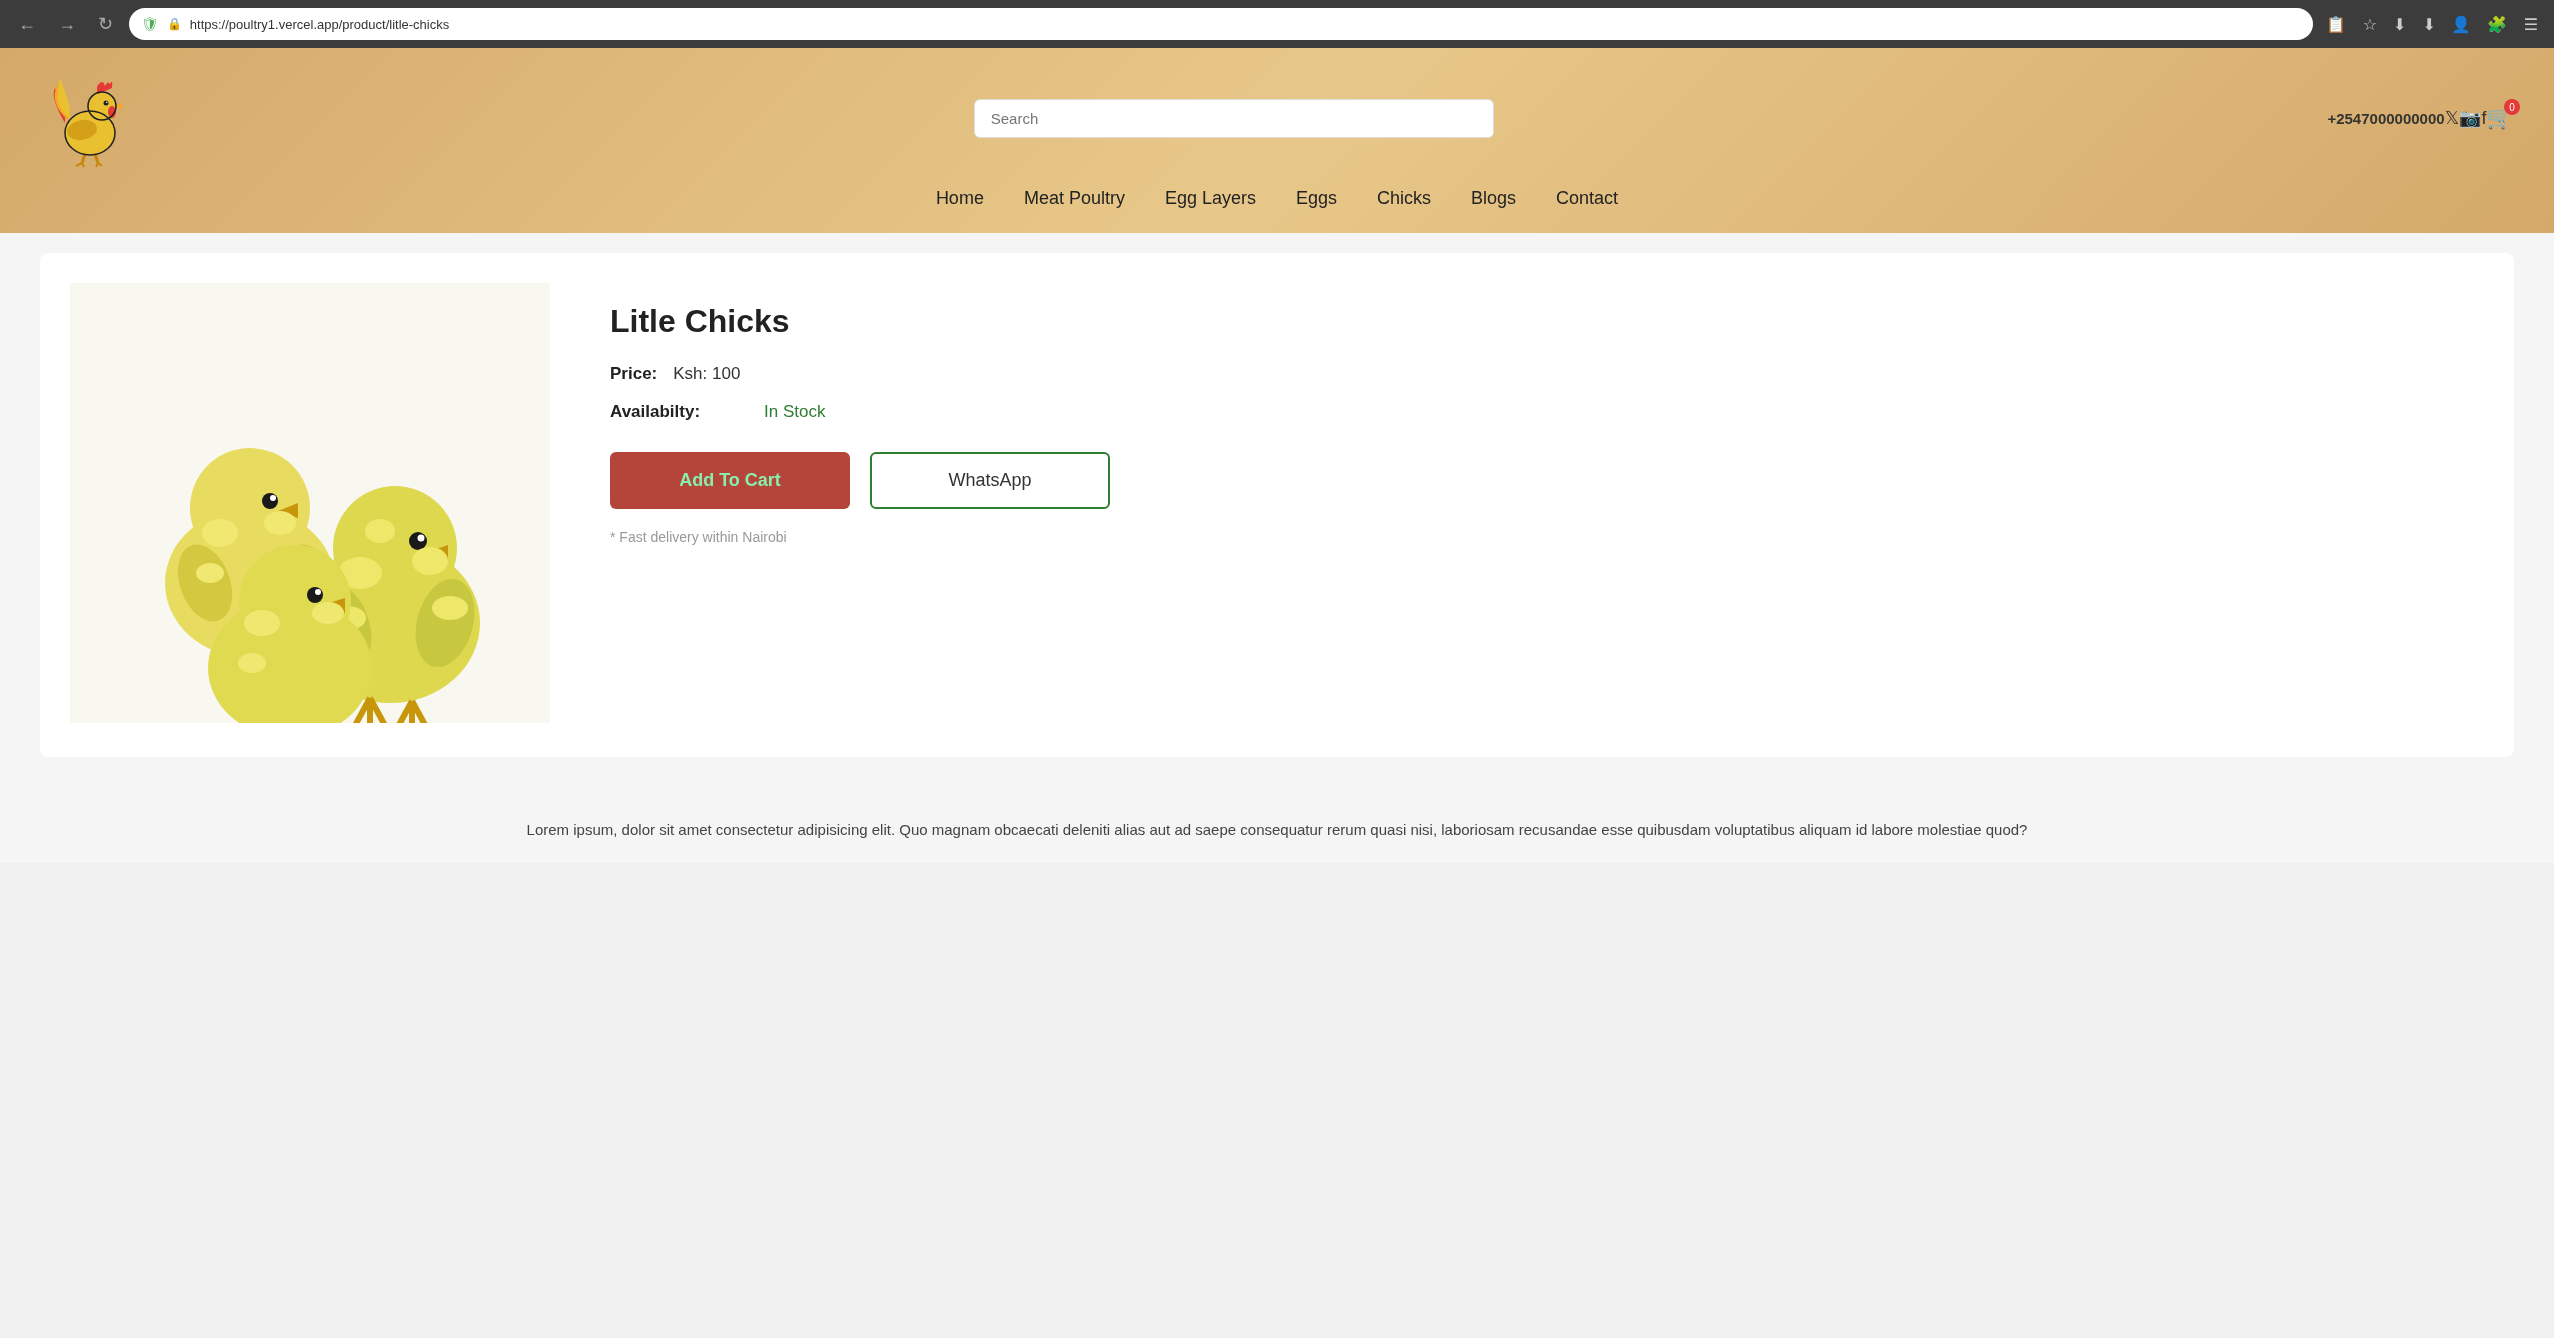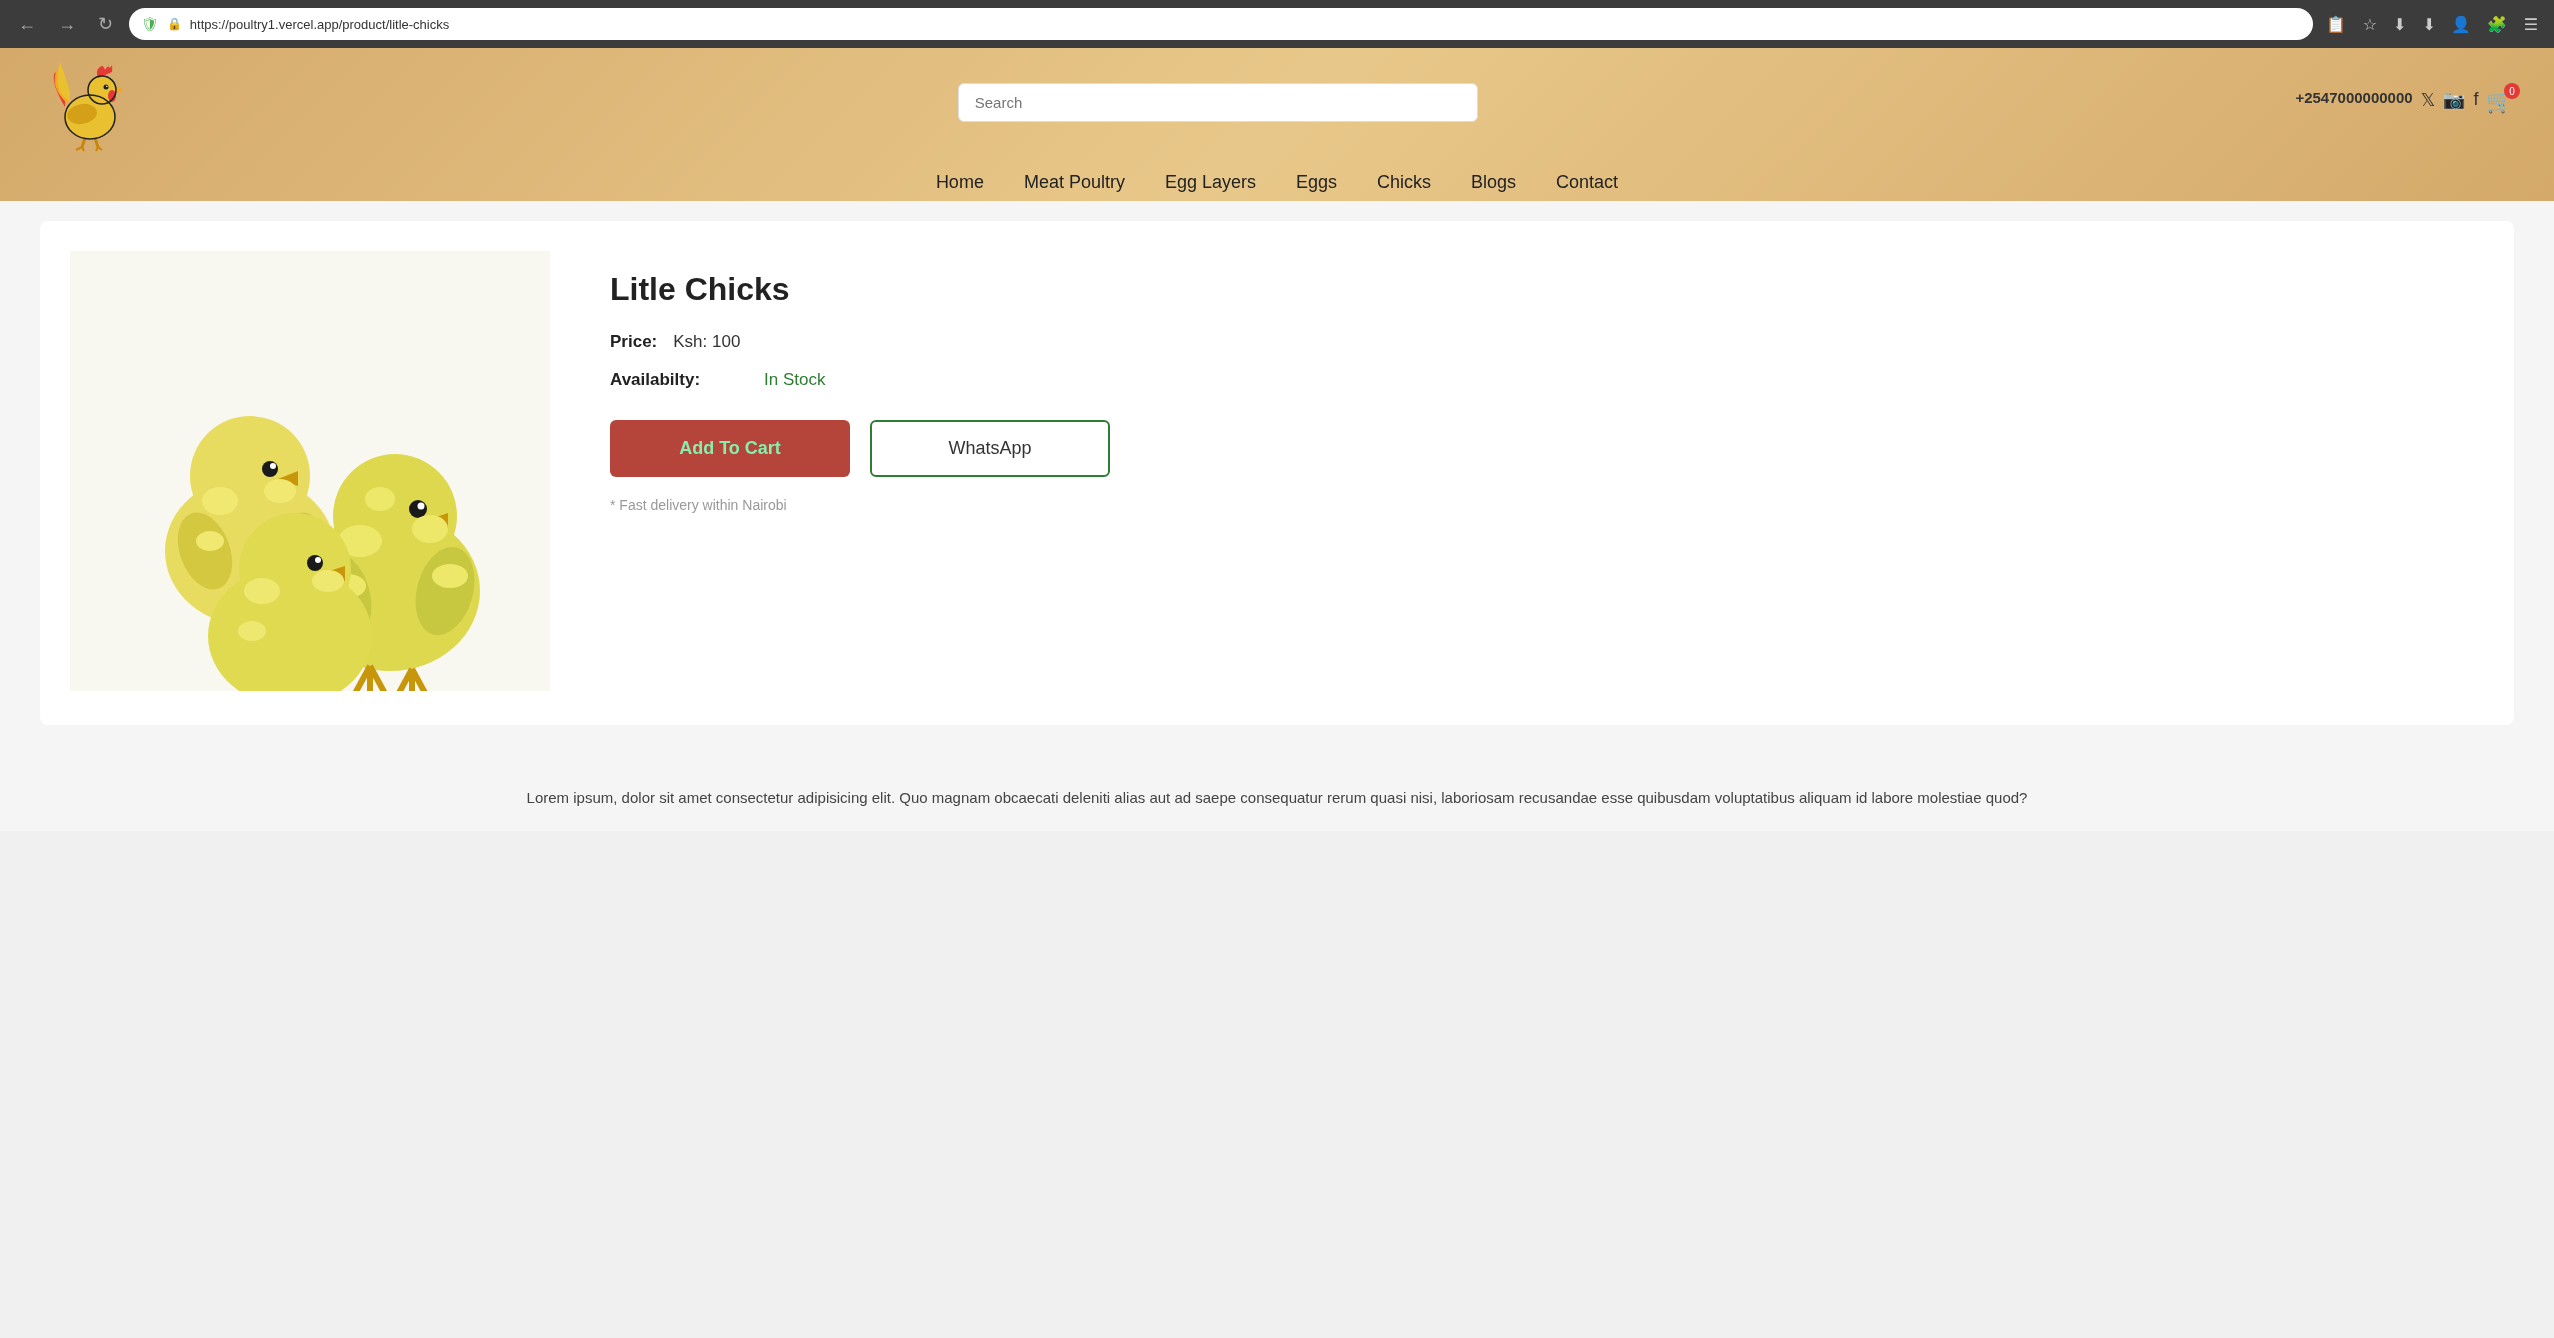--- a/index.html
+++ b/index.html
@@ -46,21 +46,21 @@
     .browser-action-icon {
       color: #ccc;
       font-size: 16px;
       cursor: pointer;
       padding: 4px;
     }
 
     
     .site-header {
       background: linear-gradient(135deg, #d4a96a 0%, #e8c88a 50%, #d4a96a 100%);
-      padding: 4px 40px;
+      padding: 20px 40px;
     }
     .header-top {
       display: flex;
       align-items: center;
       gap: 20px;
       margin-bottom: 12px;
     }
     .logo-area {
       display: flex;
       align-items: center;
@@ -78,22 +78,22 @@
       width: 520px;
       padding: 10px 16px;
       border: 1px solid #ddd;
       border-radius: 6px;
       font-size: 15px;
       background: #fff;
       outline: none;
     }
     .header-right {
       display: flex;
-      align-items: flex-start;
-      gap: 8px;
+      align-items: center;
+      gap: 0;
     }
     .phone-number {
       font-size: 15px;
       font-weight: bold;
       color: #333;
     }
     .social-icon {
       font-size: 18px;
       color: #333;
       cursor: pointer;

